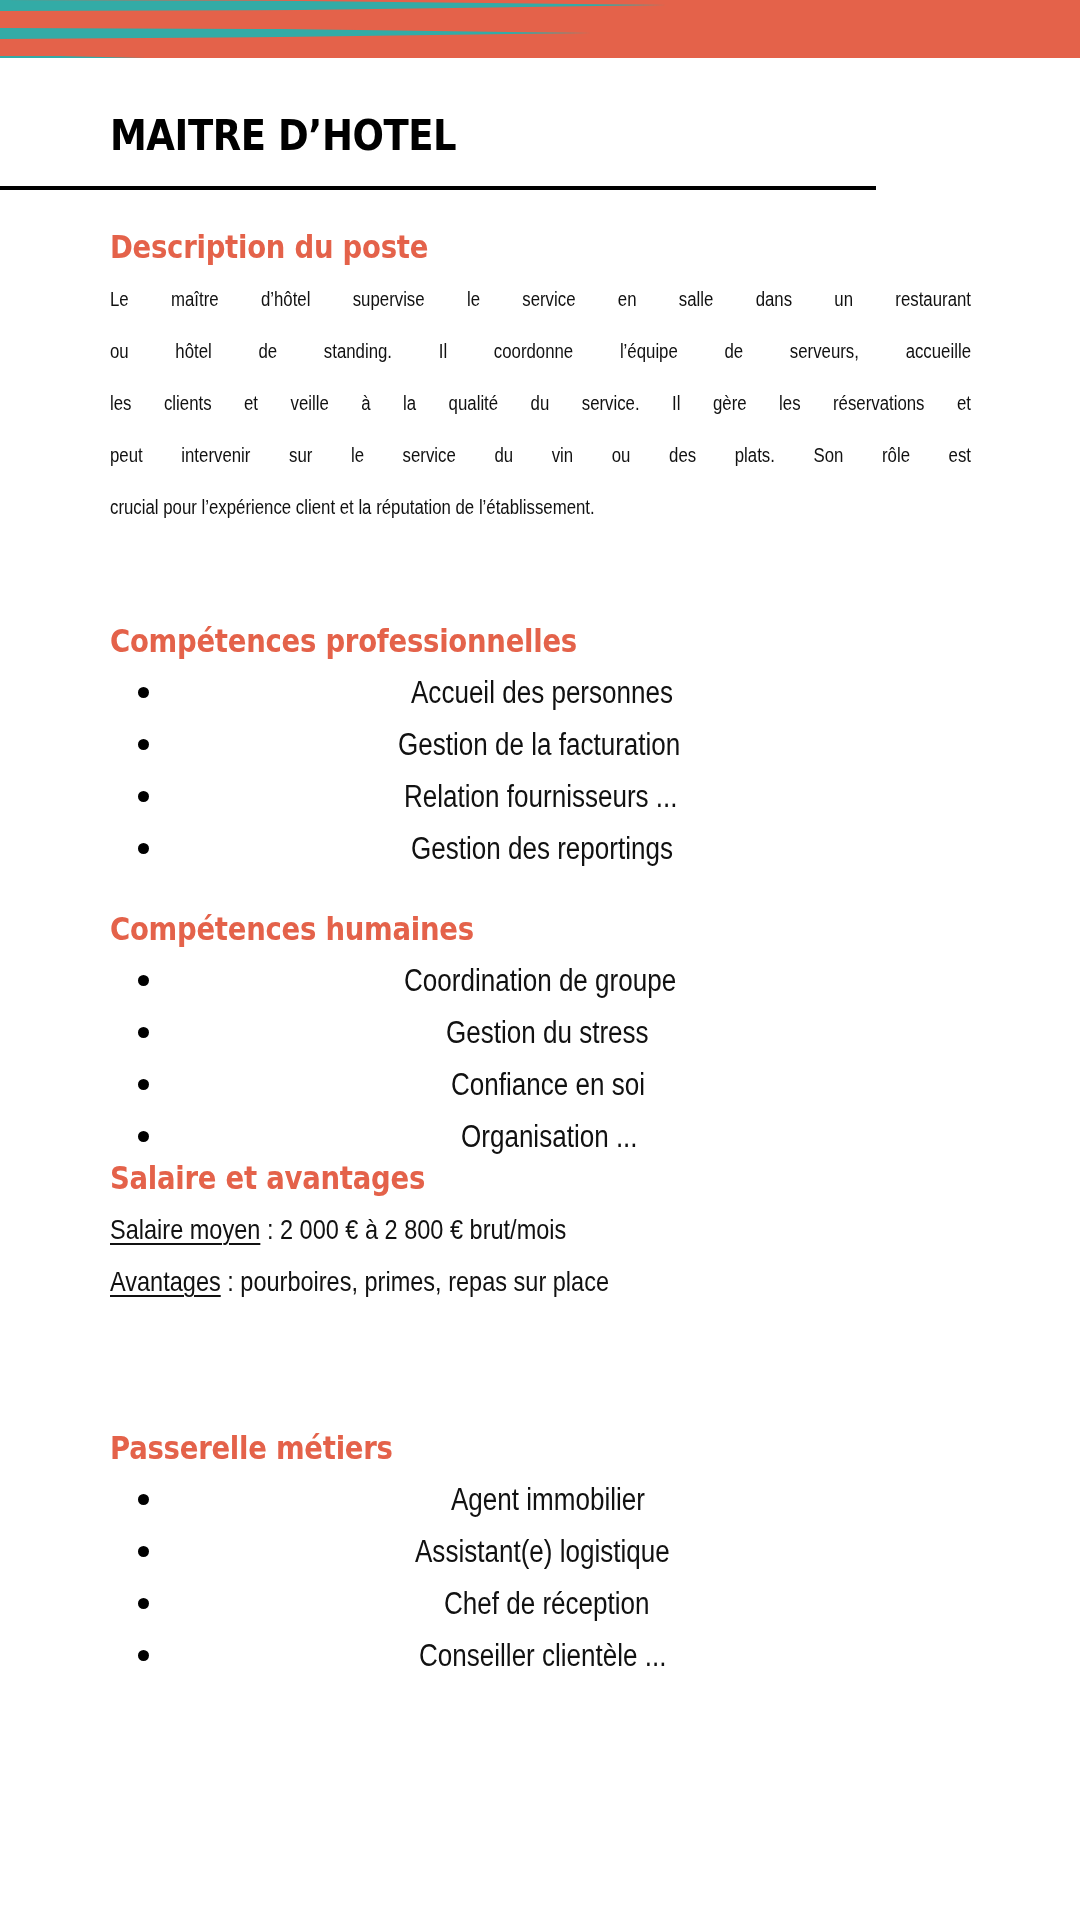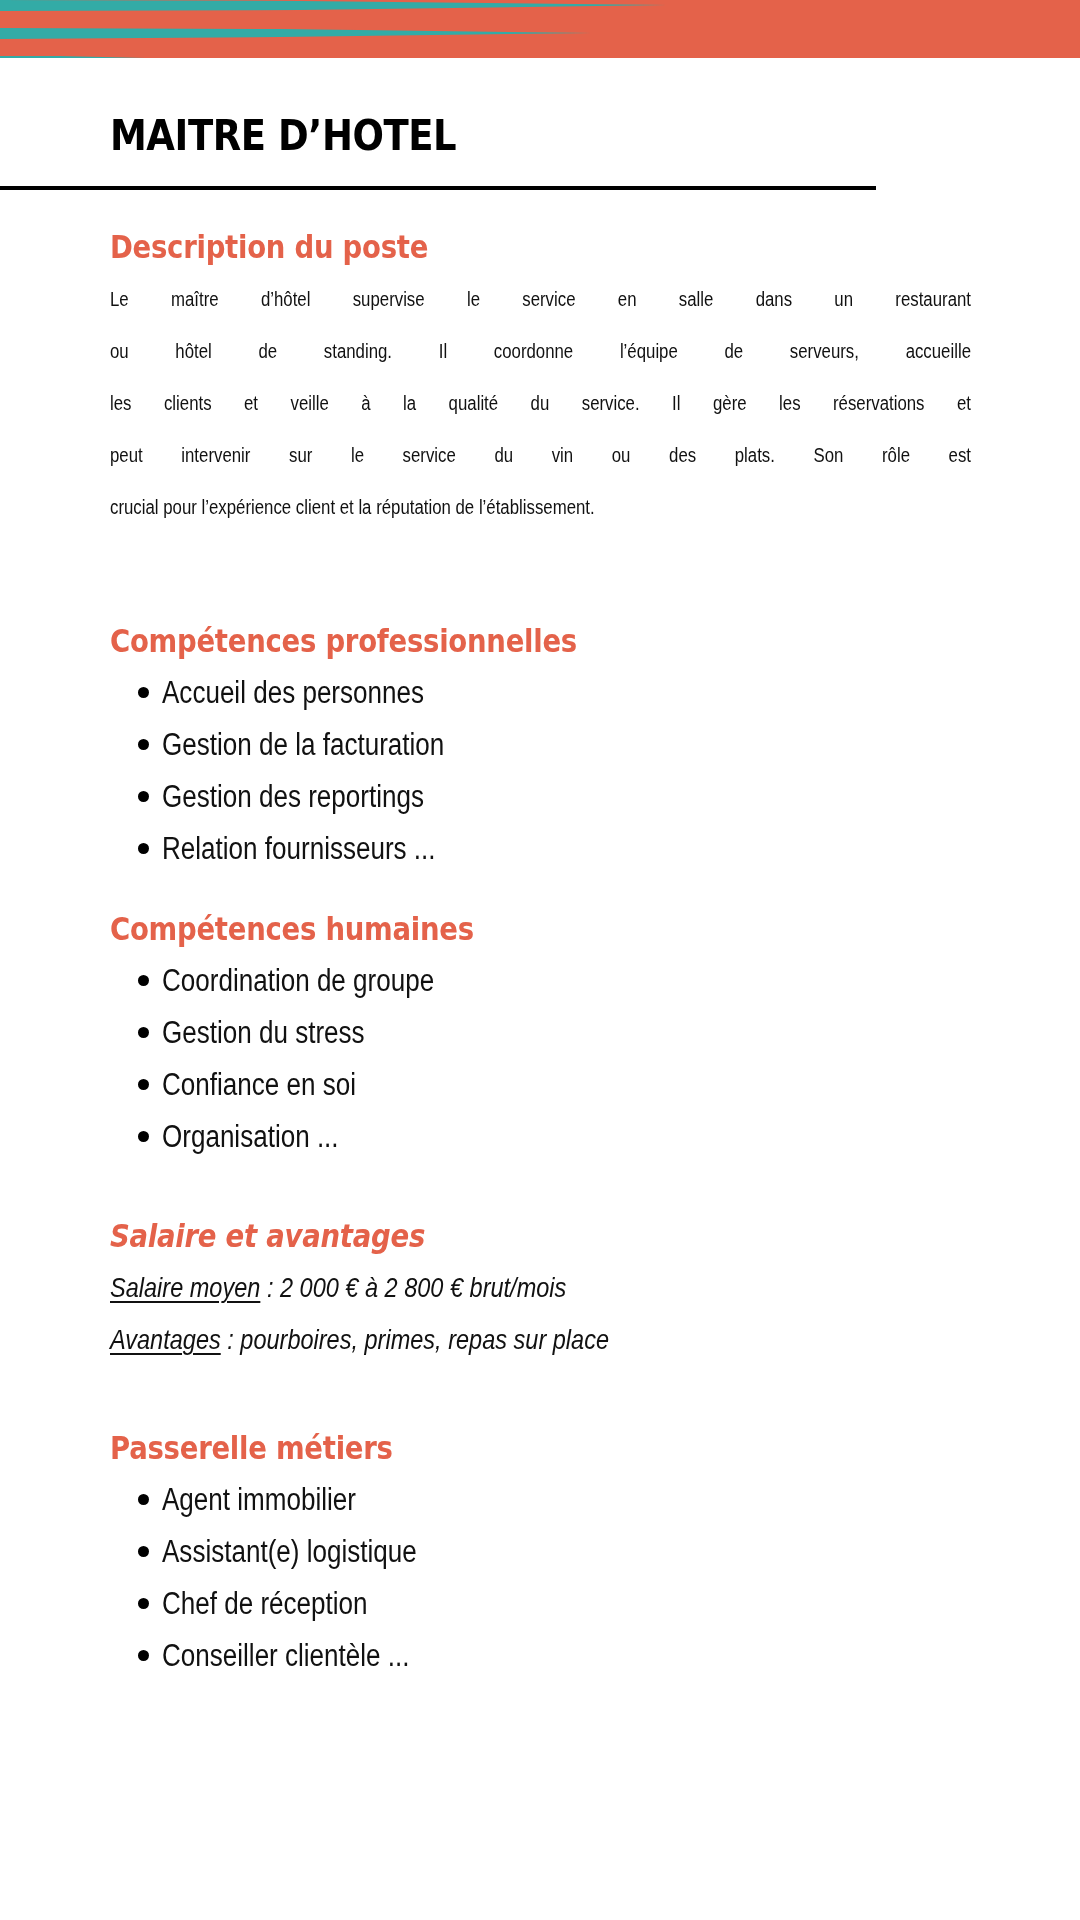--- a/index.html
+++ b/index.html
@@ -80,20 +80,21 @@
     transform-origin: left center;
     transform: scaleX(0.84);
   }
   .last-line {
     text-align-last: left;
   }
   .bullet-list {
     list-style: none;
     margin: 0;
     padding: 0;
+    text-align: center;
   }
   .bullet-item {
     position: relative;
     height: 52px;
     line-height: 52px;
     font-size: 31px;
     padding-left: 52px;
   }
   .bullet-dot {
     position: absolute;
@@ -161,36 +162,36 @@
           <span class="justified last-line">crucial pour l’expérience client et la réputation de l’établissement.</span>
         </div>
     </div>
   </section>
 
   <section class="section" style="top:580px;margin-top:35px;">
     <h2 class="section-heading" style="color:#E4624A;">Compétences professionnelles</h2>
     <ul class="bullet-list">
       <li class="bullet-item"><span class="bullet-dot"></span><span class="bullet-text">Accueil des personnes</span></li>
       <li class="bullet-item"><span class="bullet-dot"></span><span class="bullet-text">Gestion de la facturation</span></li>
+      <li class="bullet-item"><span class="bullet-dot"></span><span class="bullet-text">Relation fournisseurs ...</span></li>
       <li class="bullet-item"><span class="bullet-dot"></span><span class="bullet-text">Gestion des reportings</span></li>
-      <li class="bullet-item"><span class="bullet-dot"></span><span class="bullet-text">Relation fournisseurs ...</span></li>
     </ul>
   </section>
 
   <section class="section" style="top:903px;">
     <h2 class="section-heading" style="color:#E4624A;">Compétences humaines</h2>
     <ul class="bullet-list">
       <li class="bullet-item"><span class="bullet-dot"></span><span class="bullet-text">Coordination de groupe</span></li>
       <li class="bullet-item"><span class="bullet-dot"></span><span class="bullet-text">Gestion du stress</span></li>
       <li class="bullet-item"><span class="bullet-dot"></span><span class="bullet-text">Confiance en soi</span></li>
       <li class="bullet-item"><span class="bullet-dot"></span><span class="bullet-text">Organisation ...</span></li>
     </ul>
   </section>
 
-  <section class="section" style="top:1210px;font-style:italic;">
+  <section class="section" style="top:1152px;">
     <h2 class="section-heading" style="color:#E4624A;">Salaire et avantages</h2>
     <div class="info-line">
       <span class="inner"><span class="u">Salaire moyen</span><span> : 2 000 € à 2 800 € brut/mois</span></span>
     </div>
     <div class="info-line">
       <span class="inner"><span class="u">Avantages</span><span> : pourboires, primes, repas sur place</span></span>
     </div>
   </section>
 
   <section class="section" style="top:1422px;">

